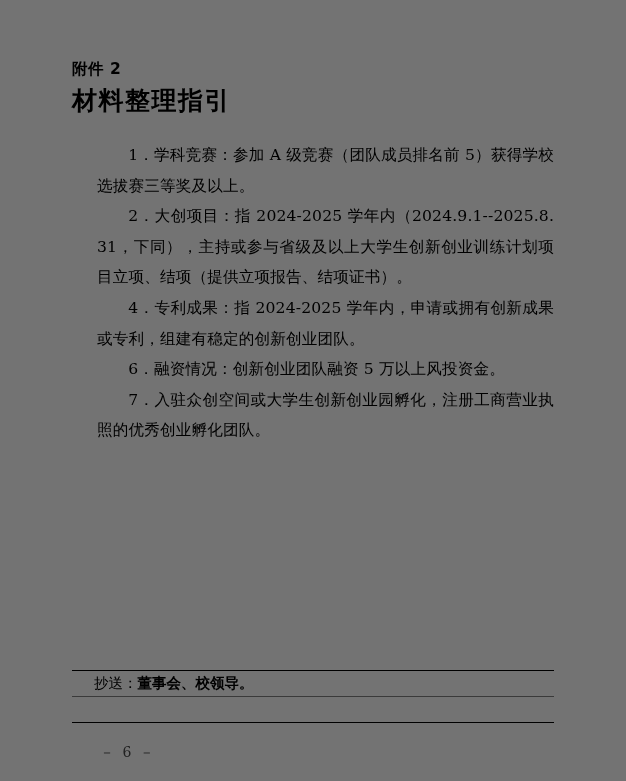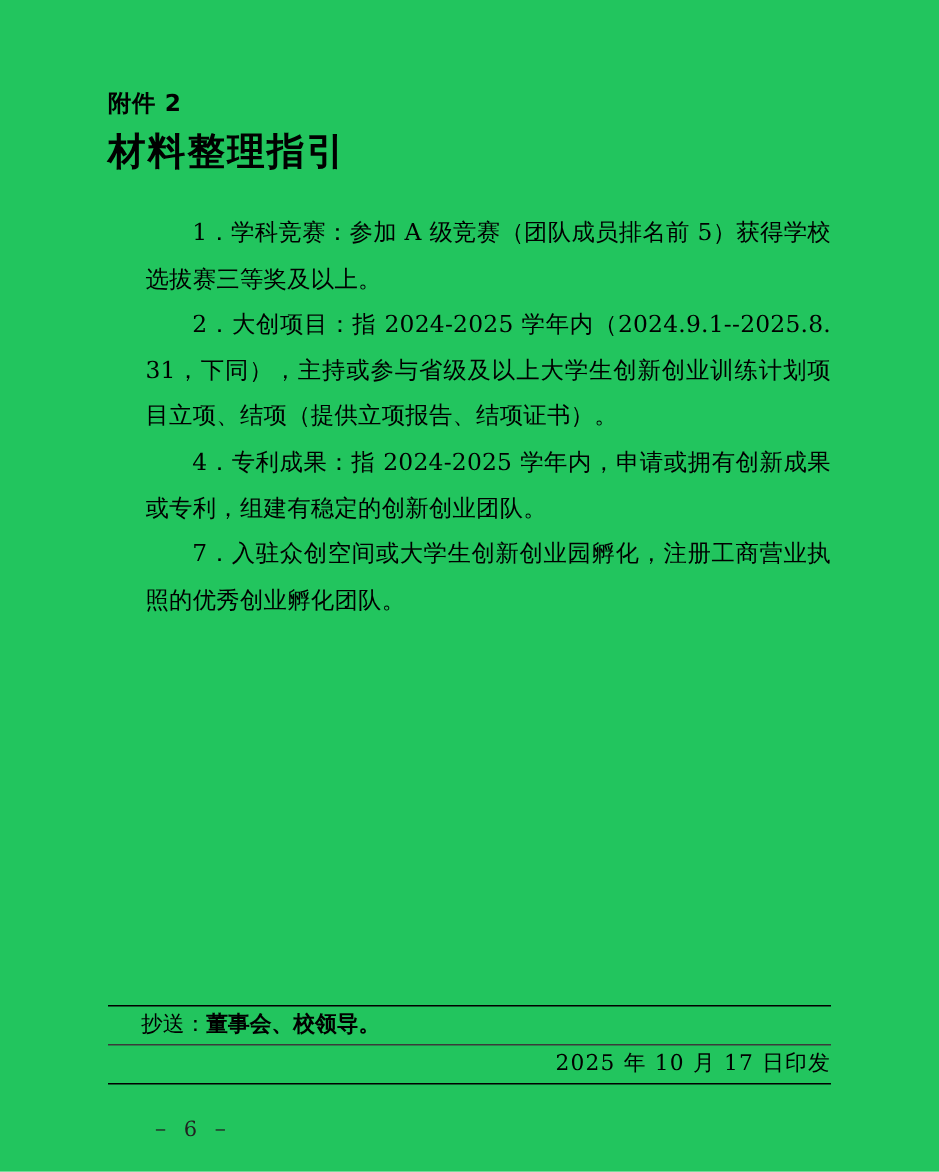--- a/index.html
+++ b/index.html
@@ -14,21 +14,21 @@
     font-family: "DejaVu Serif", "Liberation Serif", serif;
     color: #000000;
     overflow: hidden;
   }
 
   .page {
     position: absolute;
     left: 0; top: 0;
     width: 626px;
     height: 781px;
-    background: #22c55e;
+    background: #737373;
   }
 
   
   .attach-label {
     position: absolute;
     left: 72px;
     top: 60px;
     font-family: "DejaVu Sans", "Liberation Sans", sans-serif;
     font-weight: bold;
     font-size: 15.5px;
@@ -147,35 +147,35 @@
 
   <div class="attach-label">附件 2</div>
 
   <div class="doc-title">材料整理指引</div>
 
   <div class="body-block">
 
     <p class="para item">1．学科竞赛：参加 A 级竞赛（团队成员排名前 5）获得学校选拔赛三等奖及以上。</p>
     <p class="para item">2．大创项目：指 2024-2025 学年内（2024.9.1--2025.8.31，下同），主持或参与省级及以上大学生创新创业训练计划项目立项、结项（提供立项报告、结项证书）。</p>
     <p class="para item">4．专利成果：指 2024-2025 学年内，申请或拥有创新成果或专利，组建有稳定的创新创业团队。</p>
+    <p class="para item">6．融资情况：创新创业团队融资 5 万以上风投资金。</p>
     <p class="para item">7．入驻众创空间或大学生创新创业园孵化，注册工商营业执照的优秀创业孵化团队。</p>
   </div>
 
   <div class="footer">
     <div class="rule"></div>
 
     <div class="footer-row">
       <span class="cc-label">抄送：</span>
       <span class="cc-value">董事会、校领导。</span>
     </div>
 
     <div class="rule-thin"></div>
 
     <div class="footer-row">
-      <span class="date">2025 年 10 月 17 日印发</span>
     </div>
 
     <div class="rule"></div>
   </div>
 
   <div class="page-number">－ 6 －</div>
 
 </div>
 
 </body></html>

